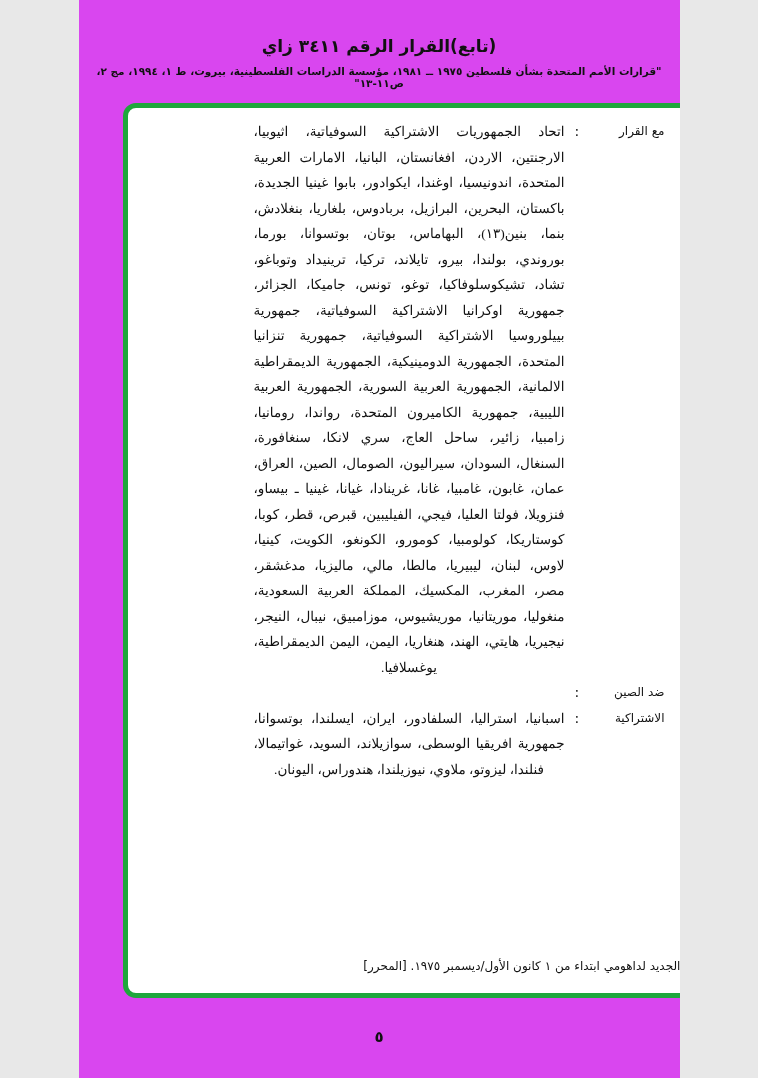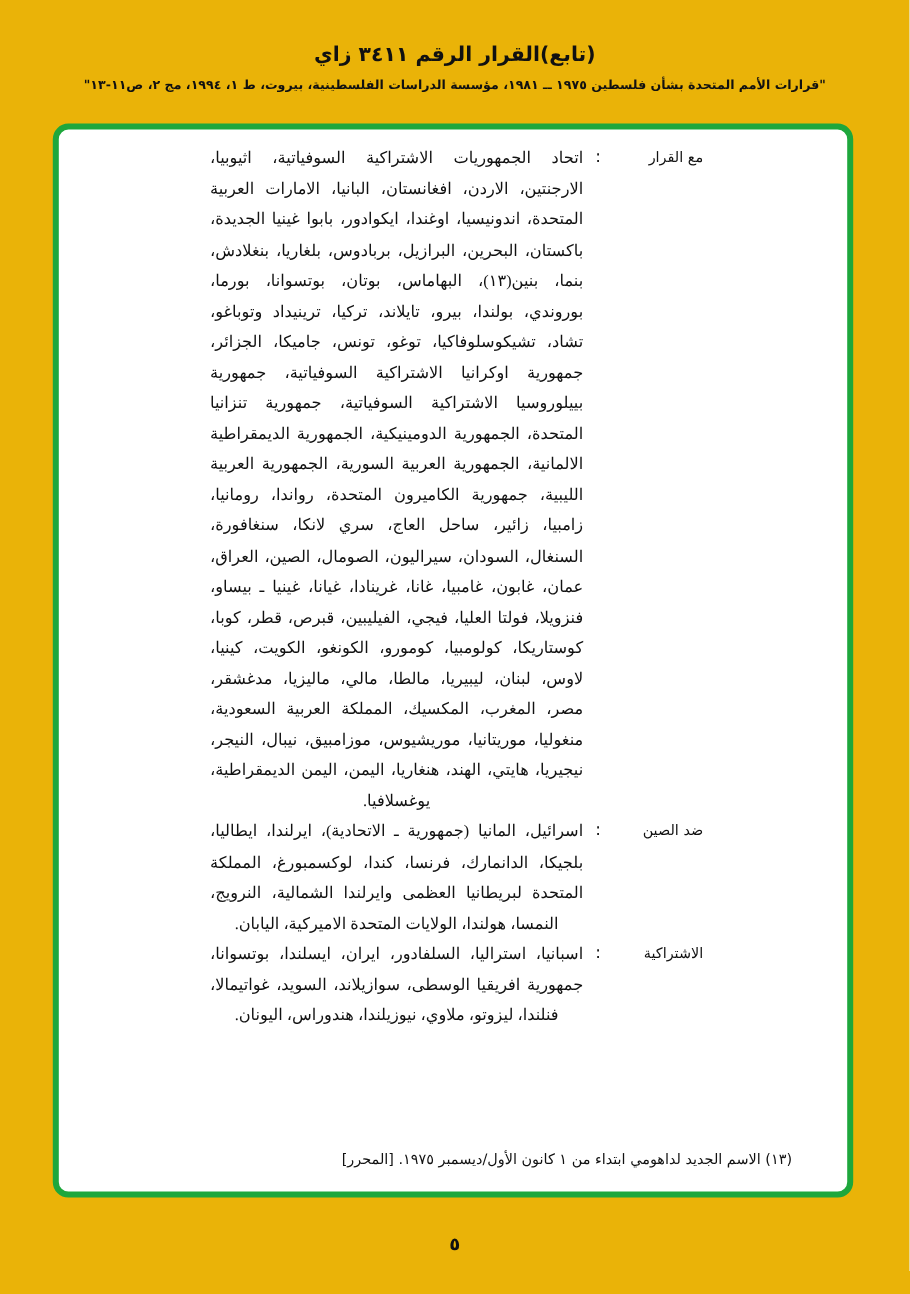--- a/index.html
+++ b/index.html
@@ -1,20 +1,20 @@
 <!DOCTYPE html>
 <html lang="ar" dir="rtl"><head>
 <meta charset="utf-8">
 <style>
   html,body { margin:0; padding:0; background:#e8e8e8; }
   .page {
     position:relative;
-    width:758px; height:1078px;
+    width:601px; height:1078px;
     margin:0 auto;
-    background:#eab308;
+    background:#d946ef;
     font-family:"DejaVu Sans", sans-serif;
     direction:rtl;
     color:#111;
     overflow:hidden;
   }
   .header { text-align:center; }
   .doc-title {
     padding-top:36px;
     font-size:17px;
     font-weight:bold;
@@ -96,21 +96,20 @@
           <span class="colon">:</span>
         </div>
         <p class="country-list">اتحاد الجمهوريات الاشتراكية السوفياتية، اثيوبيا، الارجنتين، الاردن، افغانستان، البانيا، الامارات العربية المتحدة، اندونيسيا، اوغندا، ايكوادور، بابوا غينيا الجديدة، باكستان، البحرين، البرازيل، بربادوس، بلغاريا، بنغلادش، بنما، بنين(١٣)، البهاماس، بوتان، بوتسوانا، بورما، بوروندي، بولندا، بيرو، تايلاند، تركيا، ترينيداد وتوباغو، تشاد، تشيكوسلوفاكيا، توغو، تونس، جاميكا، الجزائر، جمهورية اوكرانيا الاشتراكية السوفياتية، جمهورية بييلوروسيا الاشتراكية السوفياتية، جمهورية تنزانيا المتحدة، الجمهورية الدومينيكية، الجمهورية الديمقراطية الالمانية، الجمهورية العربية السورية، الجمهورية العربية الليبية، جمهورية الكاميرون المتحدة، رواندا، رومانيا، زامبيا، زائير، ساحل العاج، سري لانكا، سنغافورة، السنغال، السودان، سيراليون، الصومال، الصين، العراق، عمان، غابون، غامبيا، غانا، غرينادا، غيانا، غينيا ـ بيساو، فنزويلا، فولتا العليا، فيجي، الفيليبين، قبرص، قطر، كوبا، كوستاريكا، كولومبيا، كومورو، الكونغو، الكويت، كينيا، لاوس، لبنان، ليبيريا، مالطا، مالي، ماليزيا، مدغشقر، مصر، المغرب، المكسيك، المملكة العربية السعودية، منغوليا، موريتانيا، موريشيوس، موزامبيق، نيبال، النيجر، نيجيريا، هايتي، الهند، هنغاريا، اليمن، اليمن الديمقراطية، يوغسلافيا.</p>
       </div>
 
       <div class="vote-section">
         <div class="label-cell">
           <span class="label-text">ضد الصين</span>
           <span class="colon">:</span>
         </div>
-        <p class="country-list">اسرائيل، المانيا (جمهورية ـ الاتحادية)، ايرلندا، ايطاليا، بلجيكا، الدانمارك، فرنسا، كندا، لوكسمبورغ، المملكة المتحدة لبريطانيا العظمى وايرلندا الشمالية، النرويج، النمسا، هولندا، الولايات المتحدة الاميركية، اليابان.</p>
       </div>
 
       <div class="vote-section">
         <div class="label-cell">
           <span class="label-text">الاشتراكية</span>
           <span class="colon">:</span>
         </div>
         <p class="country-list">اسبانيا، استراليا، السلفادور، ايران، ايسلندا، بوتسوانا، جمهورية افريقيا الوسطى، سوازيلاند، السويد، غواتيمالا، فنلندا، ليزوتو، ملاوي، نيوزيلندا، هندوراس، اليونان.</p>
       </div>
 

